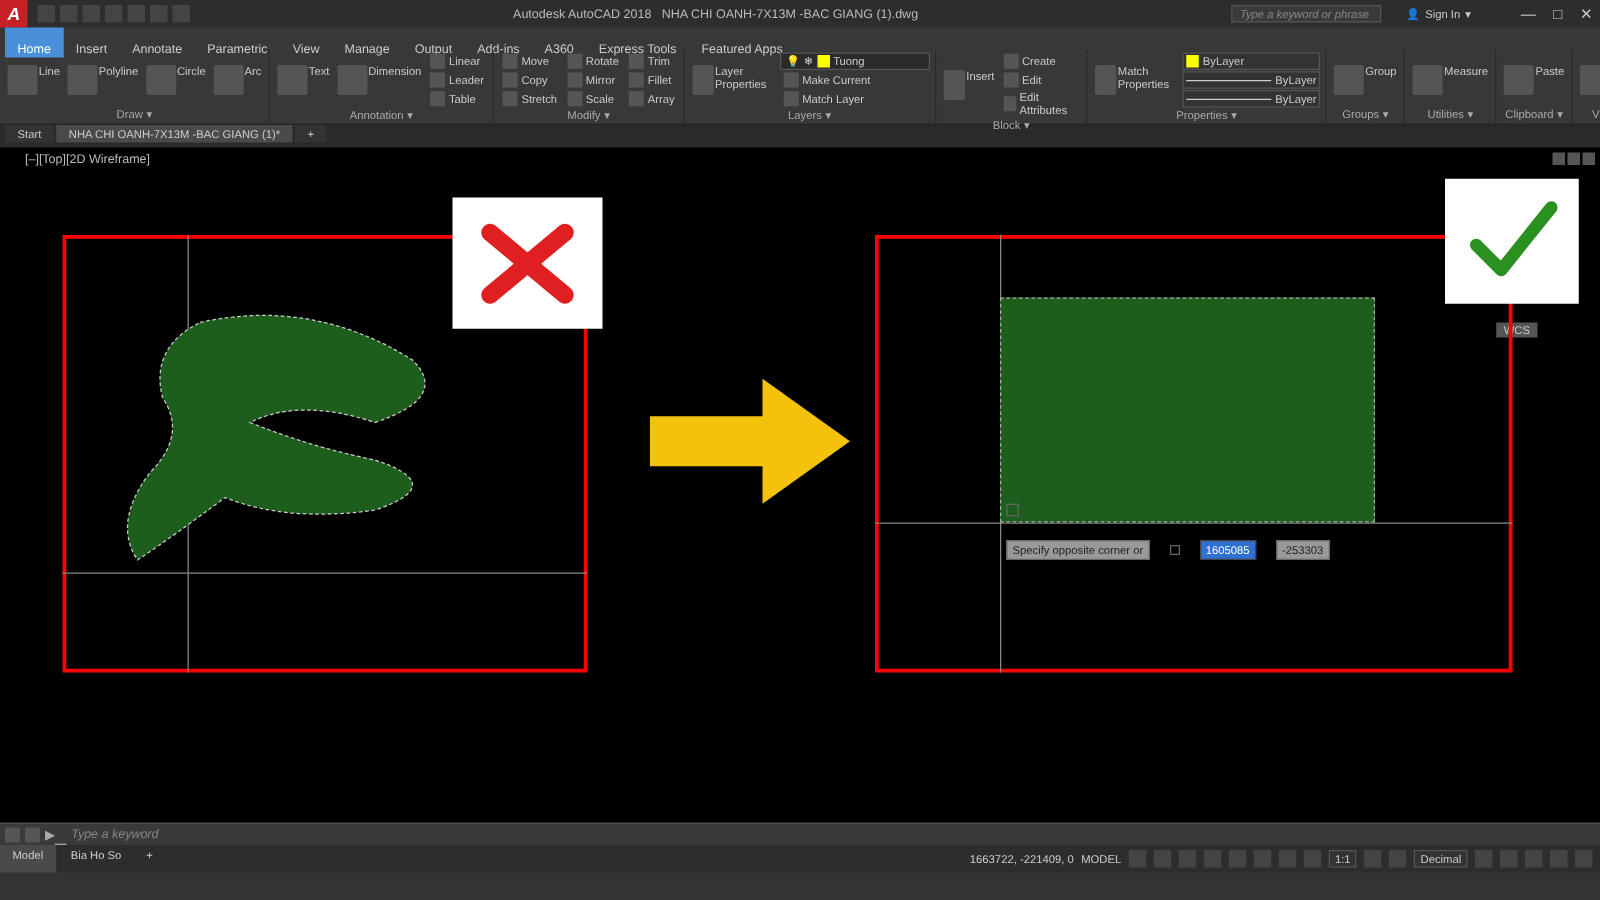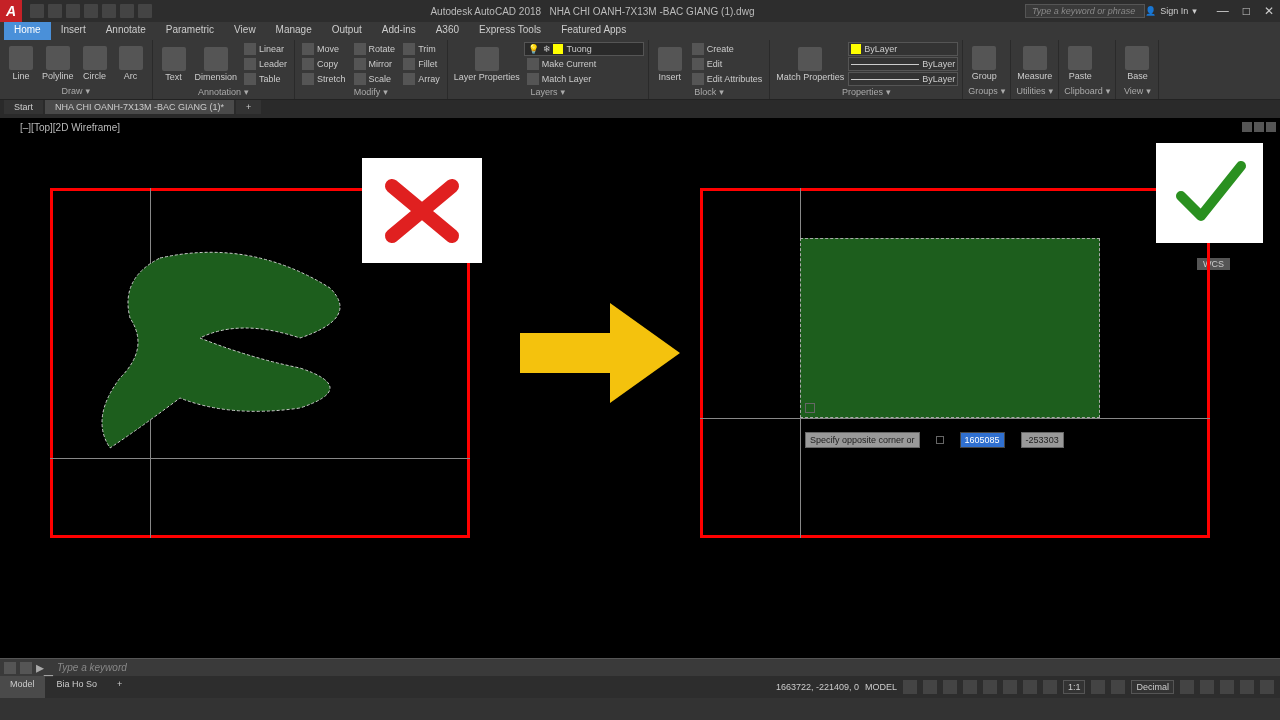--- a/index.html
+++ b/index.html
@@ -2,32 +2,32 @@
 <html><head>
 <meta charset="utf-8">
 <style>
 *{margin:0;padding:0;box-sizing:border-box;font-family:"Segoe UI",Arial,sans-serif}
 body{width:1280px;height:720px;background:#333;overflow:hidden;position:relative}
 .titlebar{height:22px;background:#2d2d2d;display:flex;align-items:center;color:#ccc;font-size:10px}
 .app-logo{width:22px;height:22px;background:#c52127;color:#fff;display:flex;align-items:center;justify-content:center;font-weight:bold;font-size:14px;font-style:italic}
 .qat{display:flex;gap:4px;padding:0 8px}
 .qat-btn{width:14px;height:14px;background:#444;border-radius:1px}
 .title-text{flex:1;text-align:center;color:#bbb}
-.title-right{display:flex;align-items:center;gap:0;padding-right:6px}
+.title-right{display:flex;align-items:center;gap:20px;padding-right:6px}
 .search-box{background:#3a3a3a;border:1px solid #555;padding:1px 6px;font-size:9px;color:#888;font-style:italic;width:120px}
 .signin{display:flex;gap:4px;align-items:center;font-size:9px}
 .win-btns{display:flex;gap:14px;font-size:12px;padding-left:20px}
 .menubar{height:18px;background:#383838;display:flex;padding-left:4px}
-.menu-tab{padding:2px 10px;color:#ccc;font-size:10px;cursor:pointer}
+.menu-tab{padding:12px 10px;color:#ccc;font-size:10px;cursor:pointer}
 .menu-tab.active{background:#4a90d9;color:#fff}
 .ribbon{height:60px;background:#383838;display:flex;border-bottom:1px solid #222}
 .ribbon-panel{border-right:1px solid #2a2a2a;padding:2px 4px;display:flex;flex-direction:column}
 .panel-body{flex:1;display:flex;gap:2px;align-items:center}
 .panel-title{font-size:9px;color:#aaa;text-align:center;padding:1px;display:flex;justify-content:center;align-items:center;gap:3px}
-.big-btn{display:flex;flex-direction:column;align-items:center;gap:1px;padding:2px;font-size:9px;color:#ccc;min-width:34px}
+.big-btn{display:flex;flex-direction:row;align-items:flex-start;gap:1px;padding:2px;font-size:9px;color:#ccc;min-width:34px}
 .big-btn .ico{width:24px;height:24px;background:#555;border-radius:2px}
 .small-btn{display:flex;align-items:center;gap:3px;font-size:9px;color:#ccc;padding:1px 3px}
 .small-btn .ico{width:12px;height:12px;background:#555}
 .col{display:flex;flex-direction:column;gap:1px}
 .layer-sel{background:#2a2a2a;border:1px solid #555;padding:1px 4px;font-size:9px;color:#ccc;width:120px;display:flex;align-items:center;gap:3px}
 .layer-swatch{width:10px;height:10px;background:#ff0}
 .prop-sel{background:#333;border:1px solid #555;padding:1px 2px;font-size:9px;color:#ccc;width:110px;display:flex;align-items:center;gap:3px}
 .prop-line{flex:1;height:1px;background:#ccc}
 .doctabs{height:18px;background:#2a2a2a;display:flex;align-items:flex-start;padding-left:4px;gap:2px}
 .doctab{padding:2px 10px;font-size:9px;color:#ccc;background:#333}

